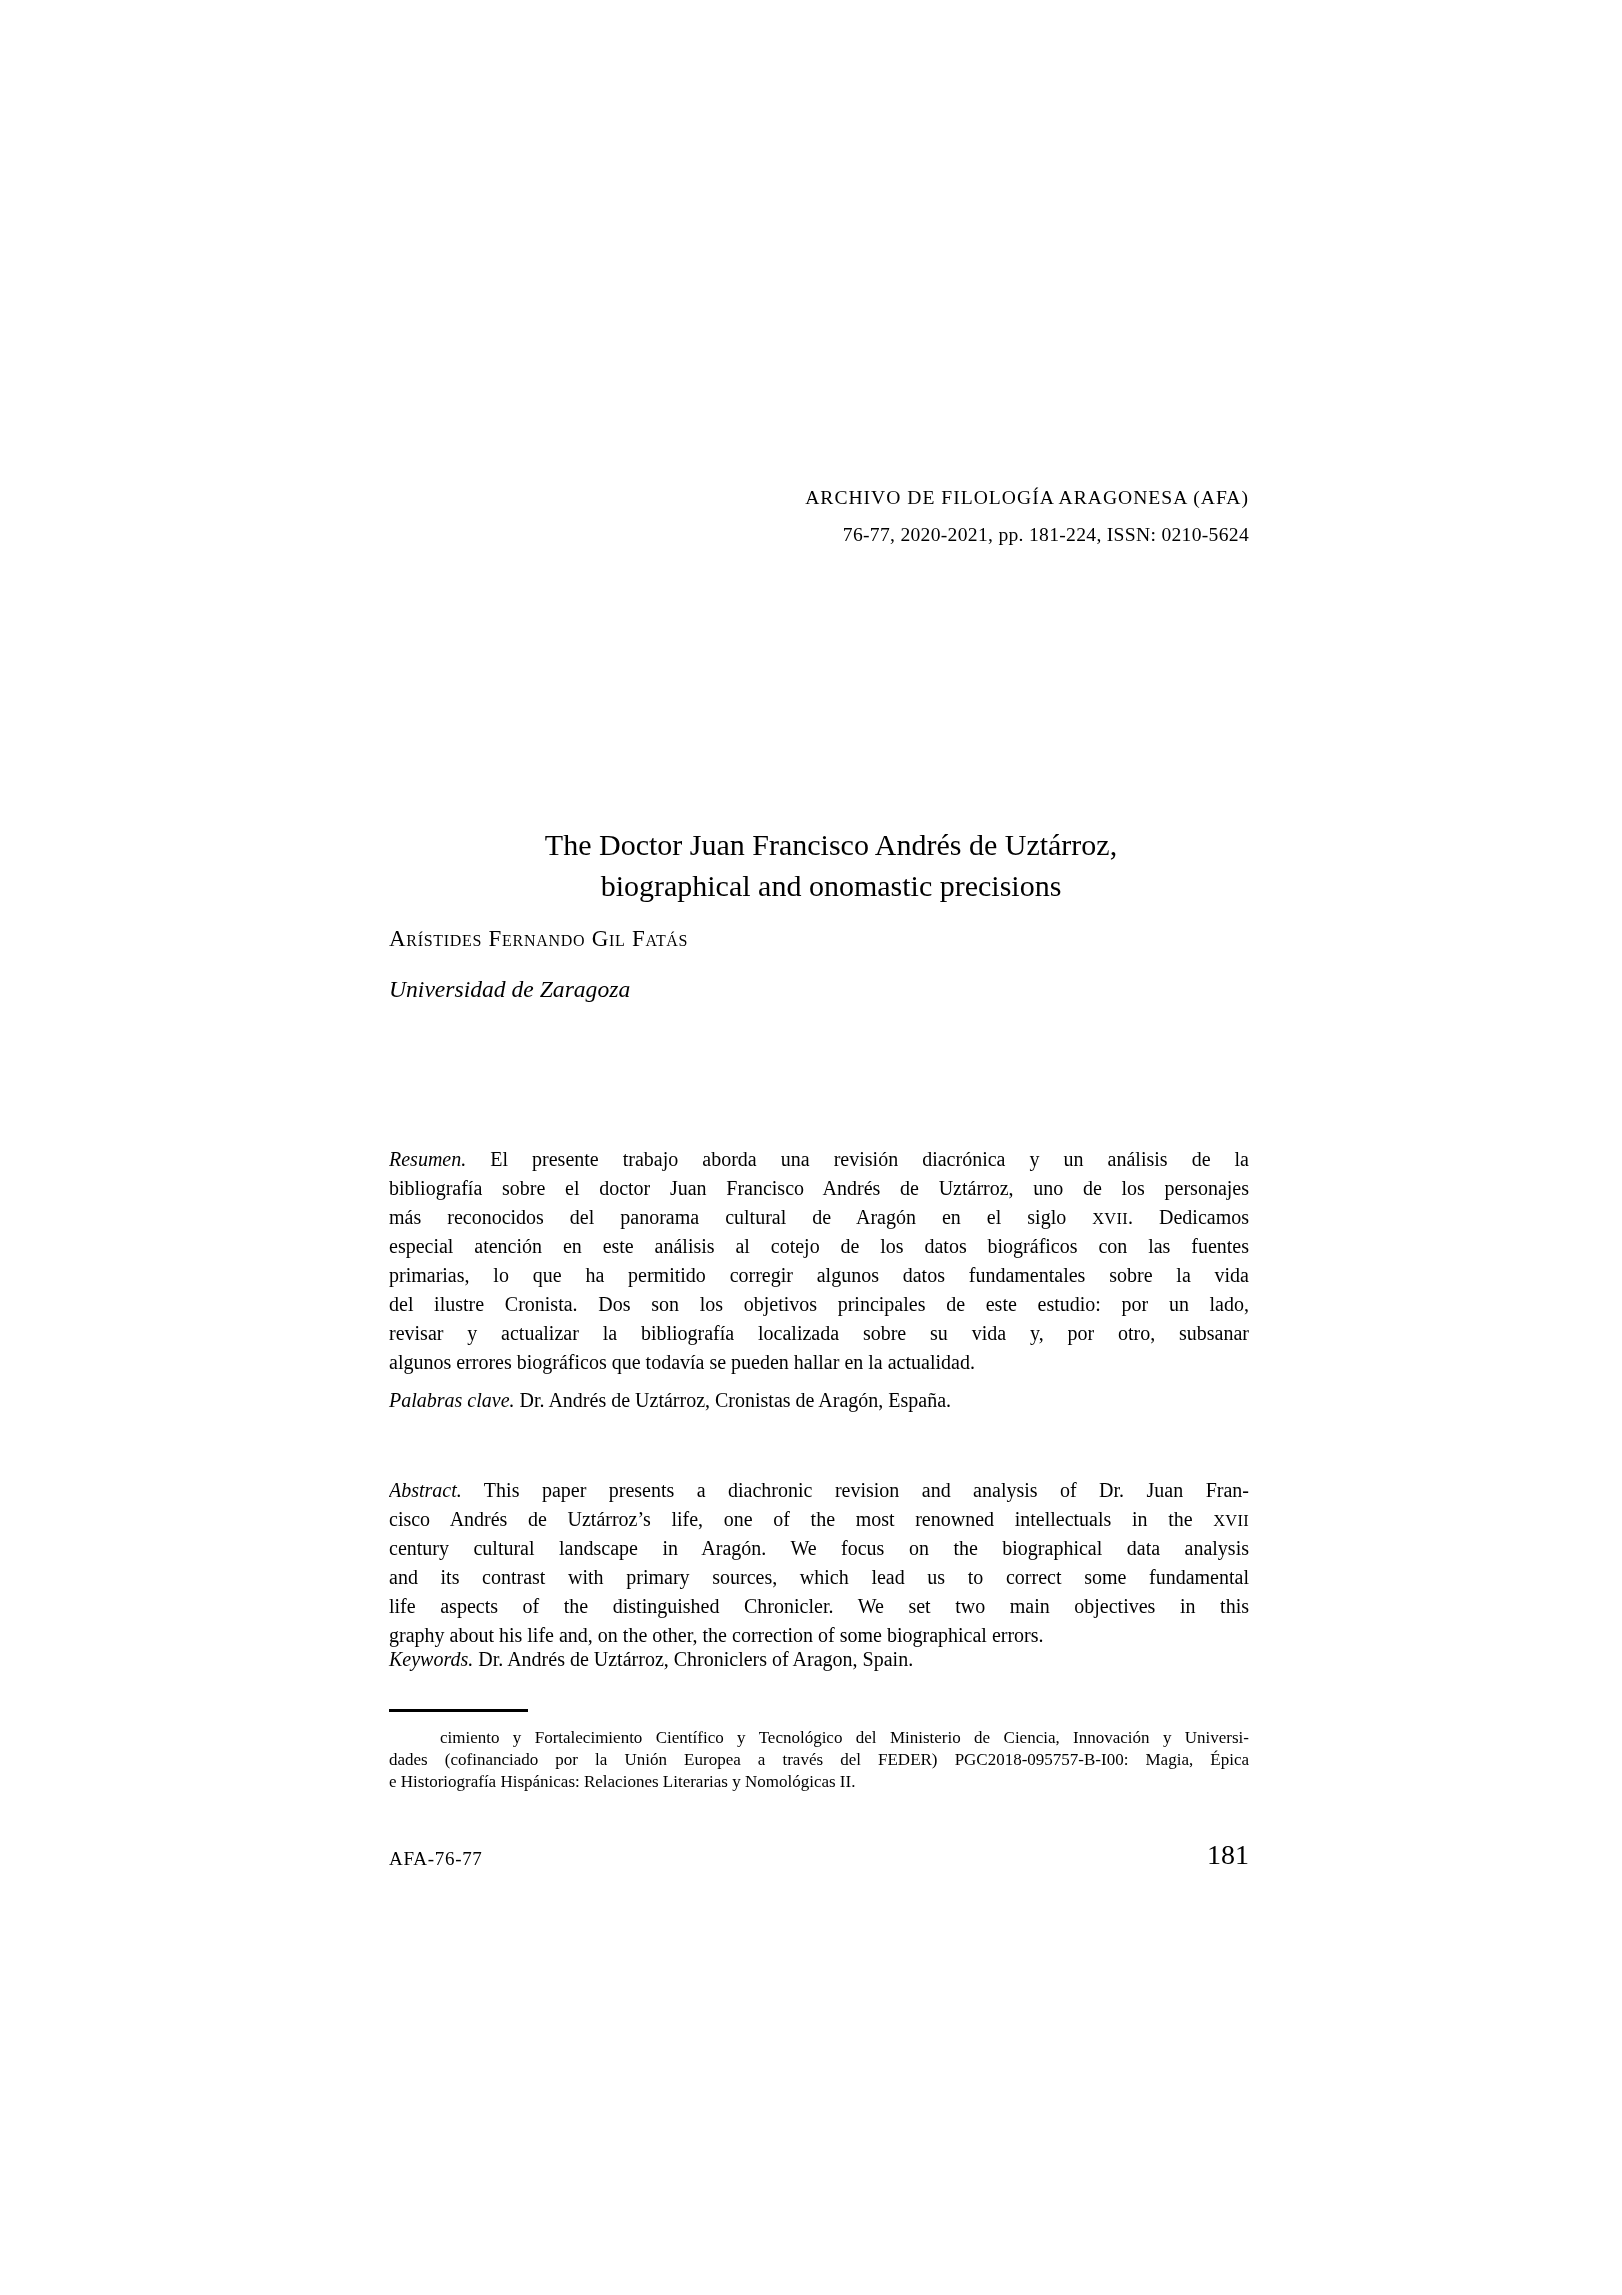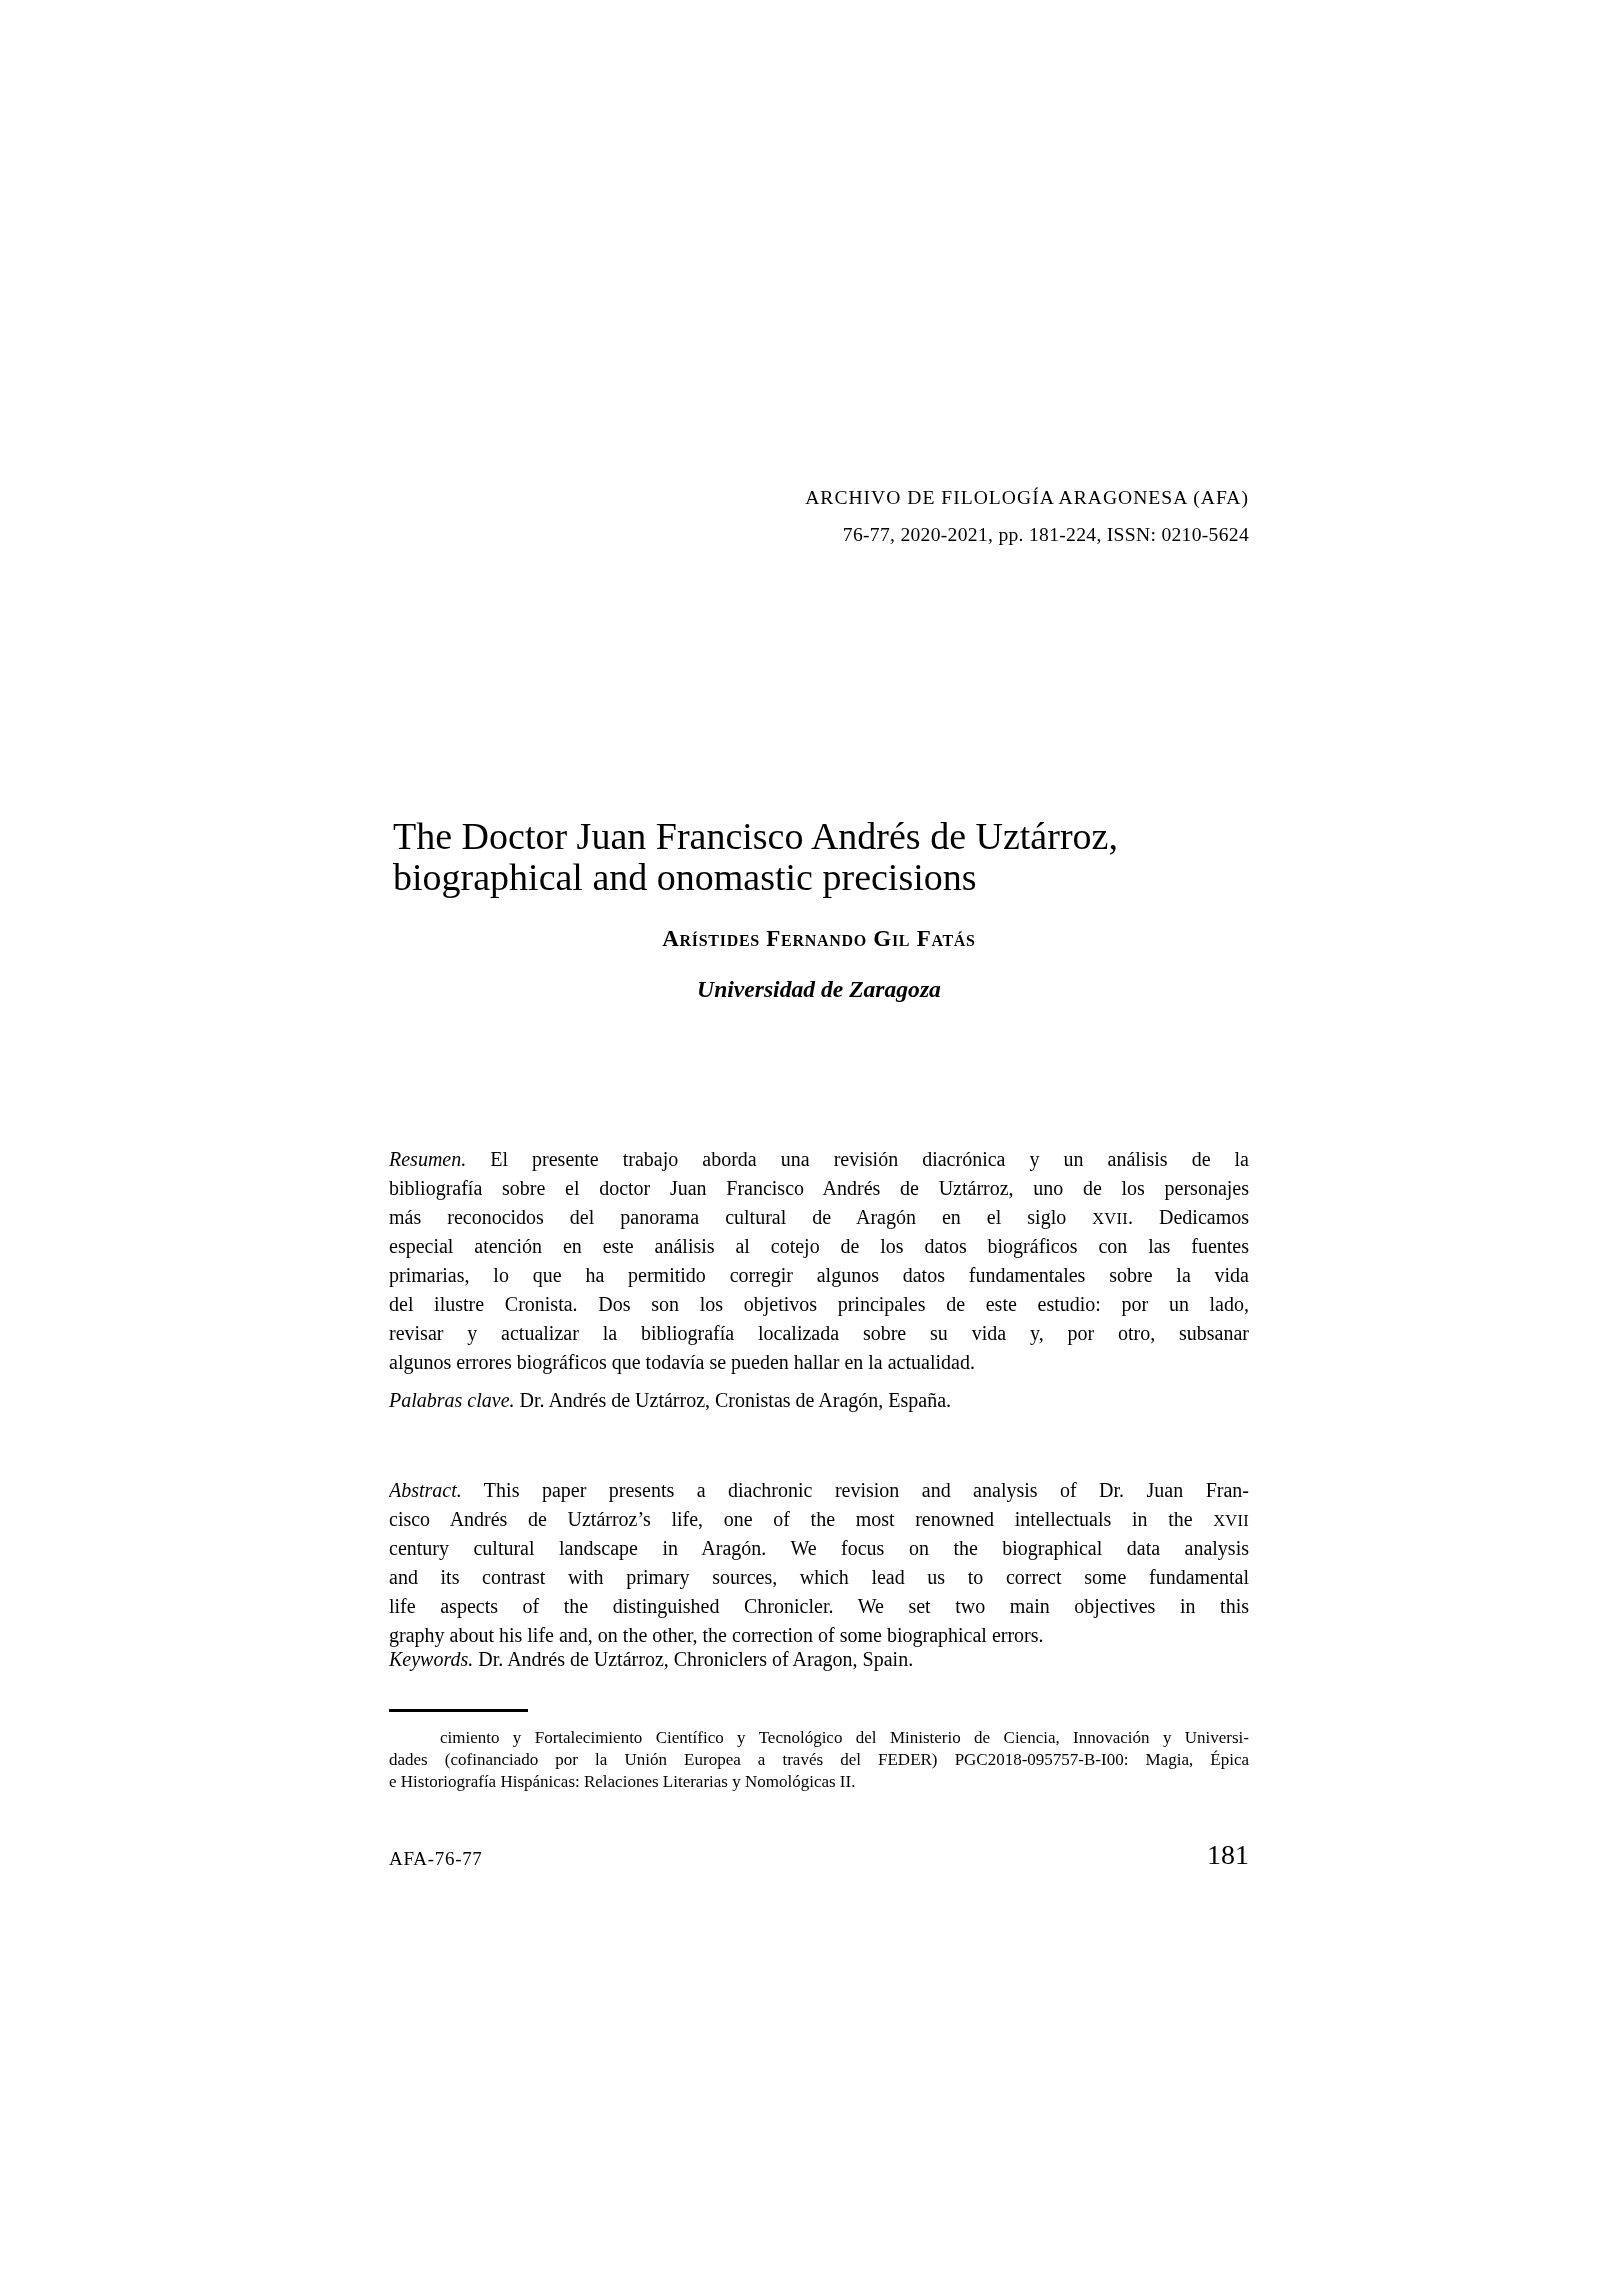--- a/index.html
+++ b/index.html
@@ -46,30 +46,29 @@
     margin: 0;
   }
   .title-es .tsup {
     font-size: 58%;
     position: relative;
     top: -0.55em;
     margin-left: 2px;
   }
   .title-en {
     top: 812px;
-    text-align: left;
-    font-size: 38px;
+    text-align: center;
+    font-size: 30px;
     line-height: 41px;
     font-weight: 400;
-    margin: 4px;
+    margin: 12px;
   }
   .author-block {
     top: 923px;
-    text-align: center;
-    font-weight: bold;
+    text-align: left;
   }
   .author-name {
     font-size: 23px;
     line-height: 31px;
     font-variant: small-caps;
     letter-spacing: 0.7px;
   }
   .author-affiliation {
     font-size: 23.6px;
     line-height: 31px;

